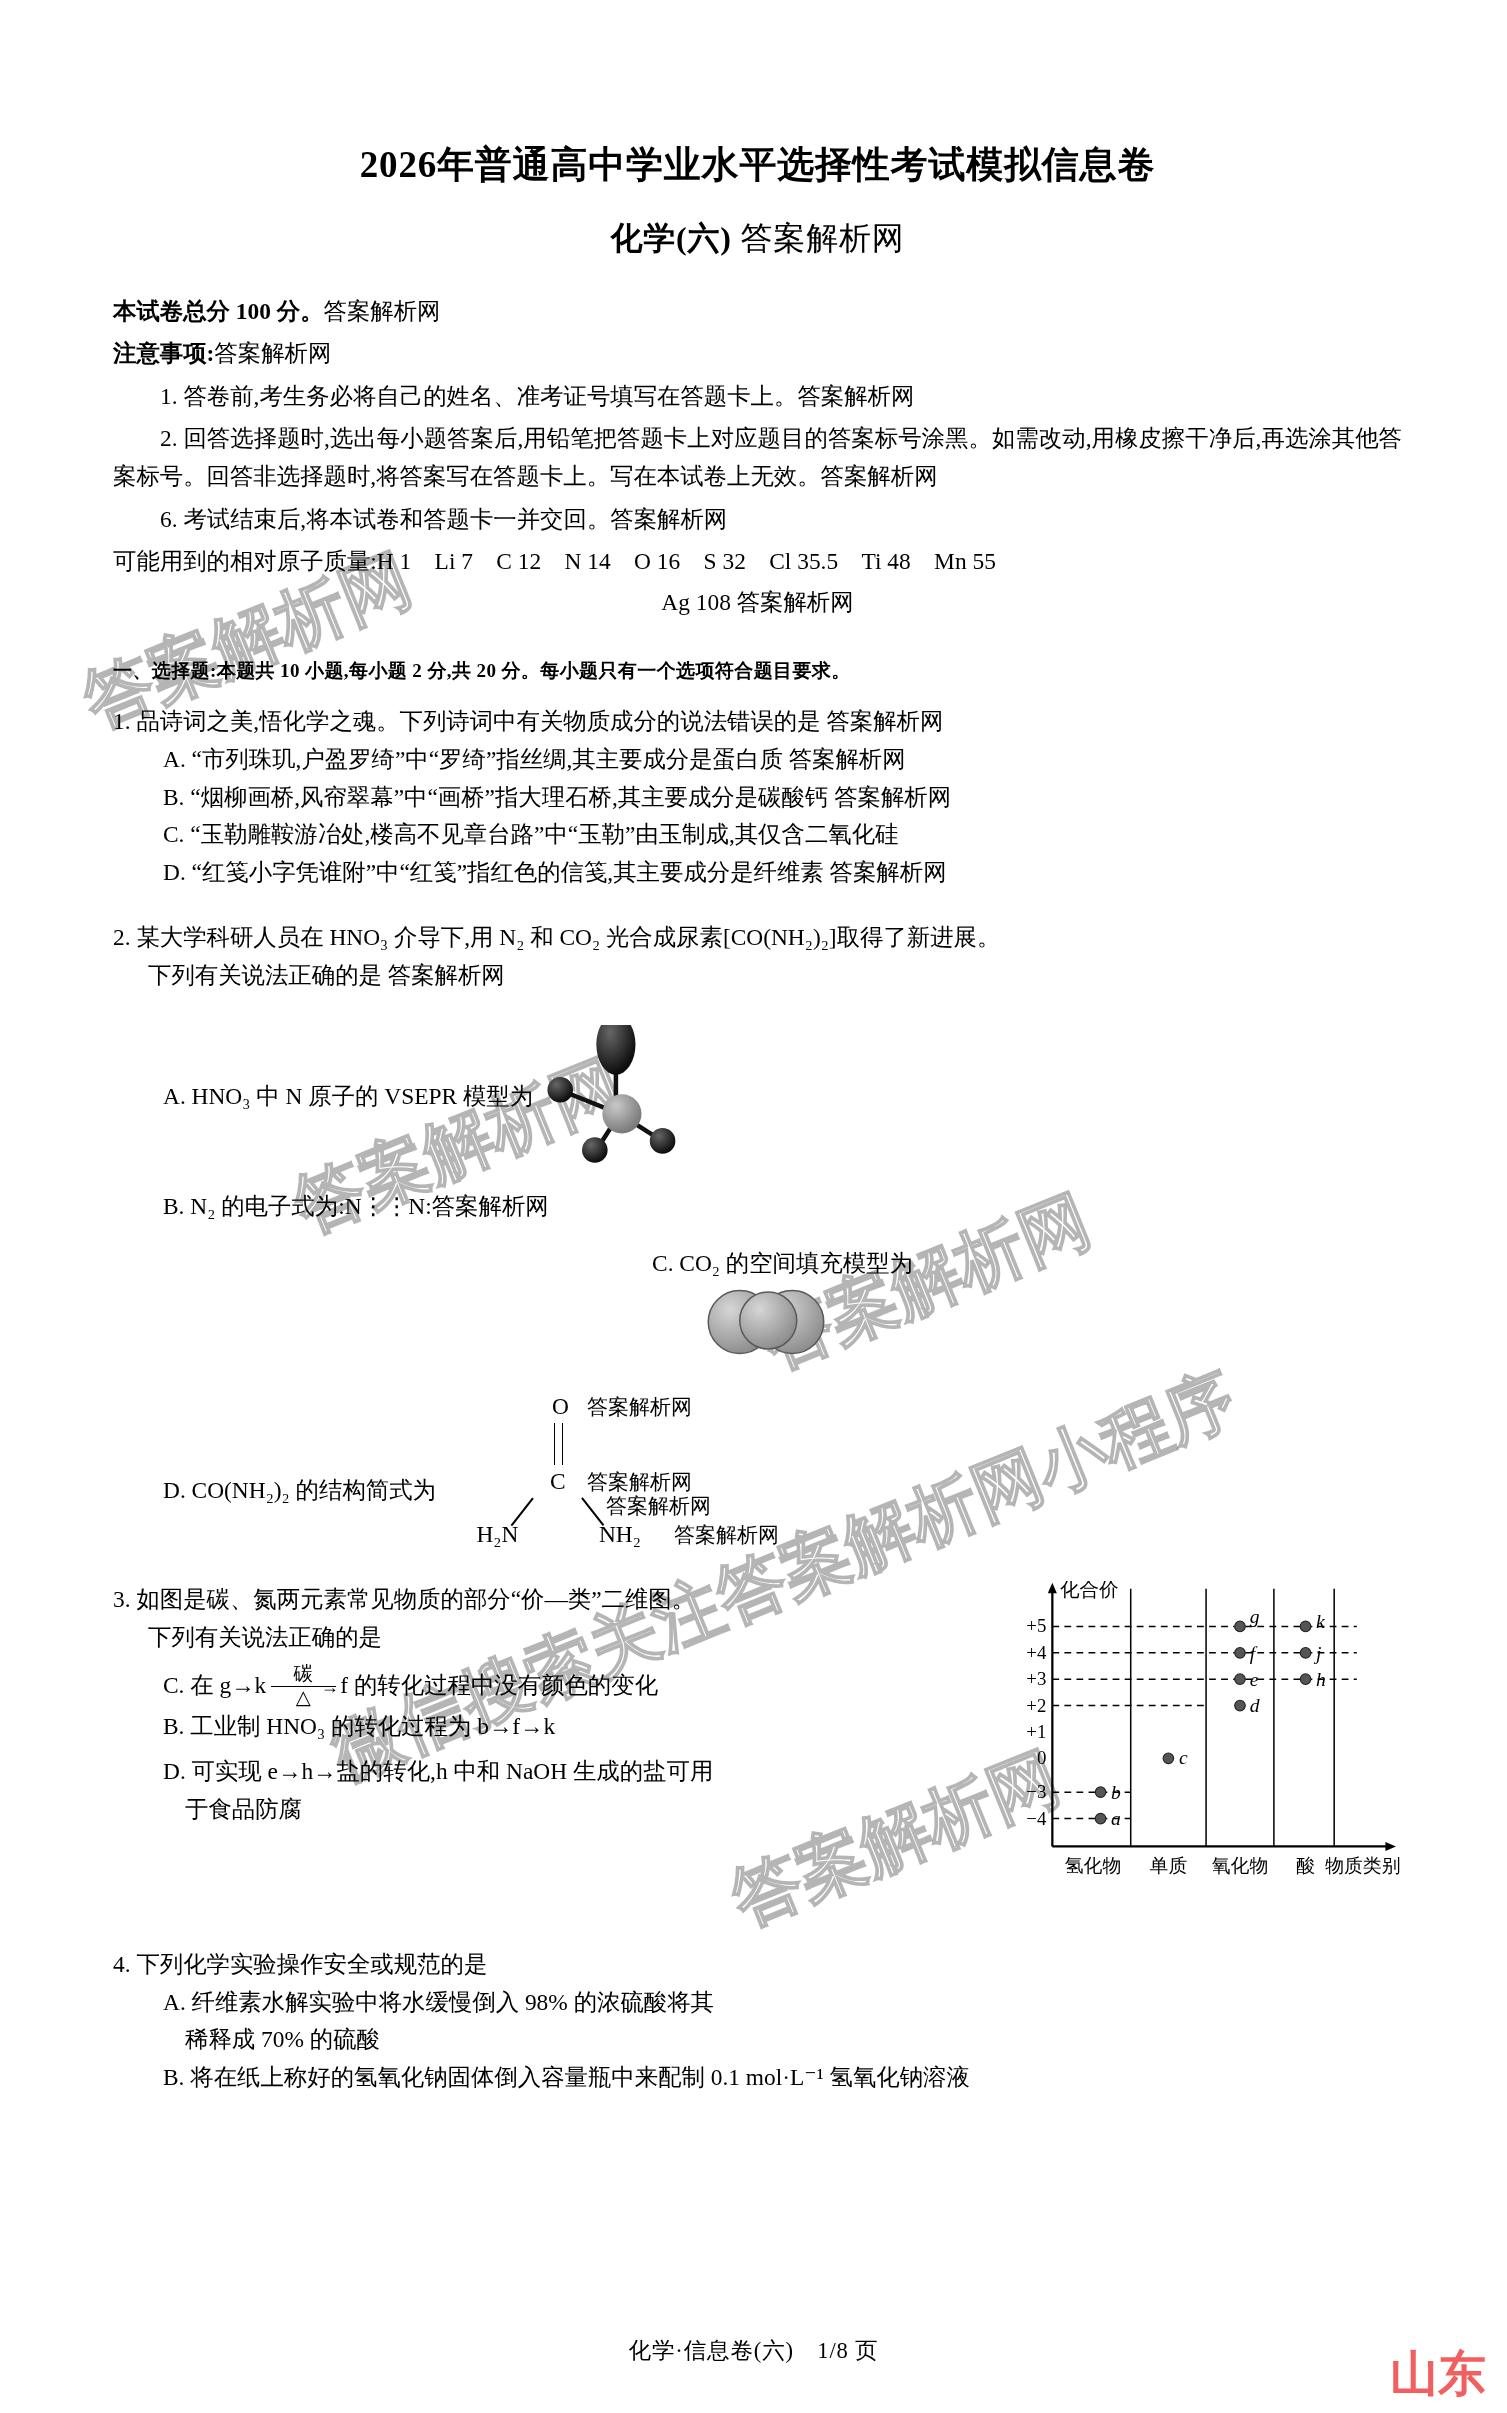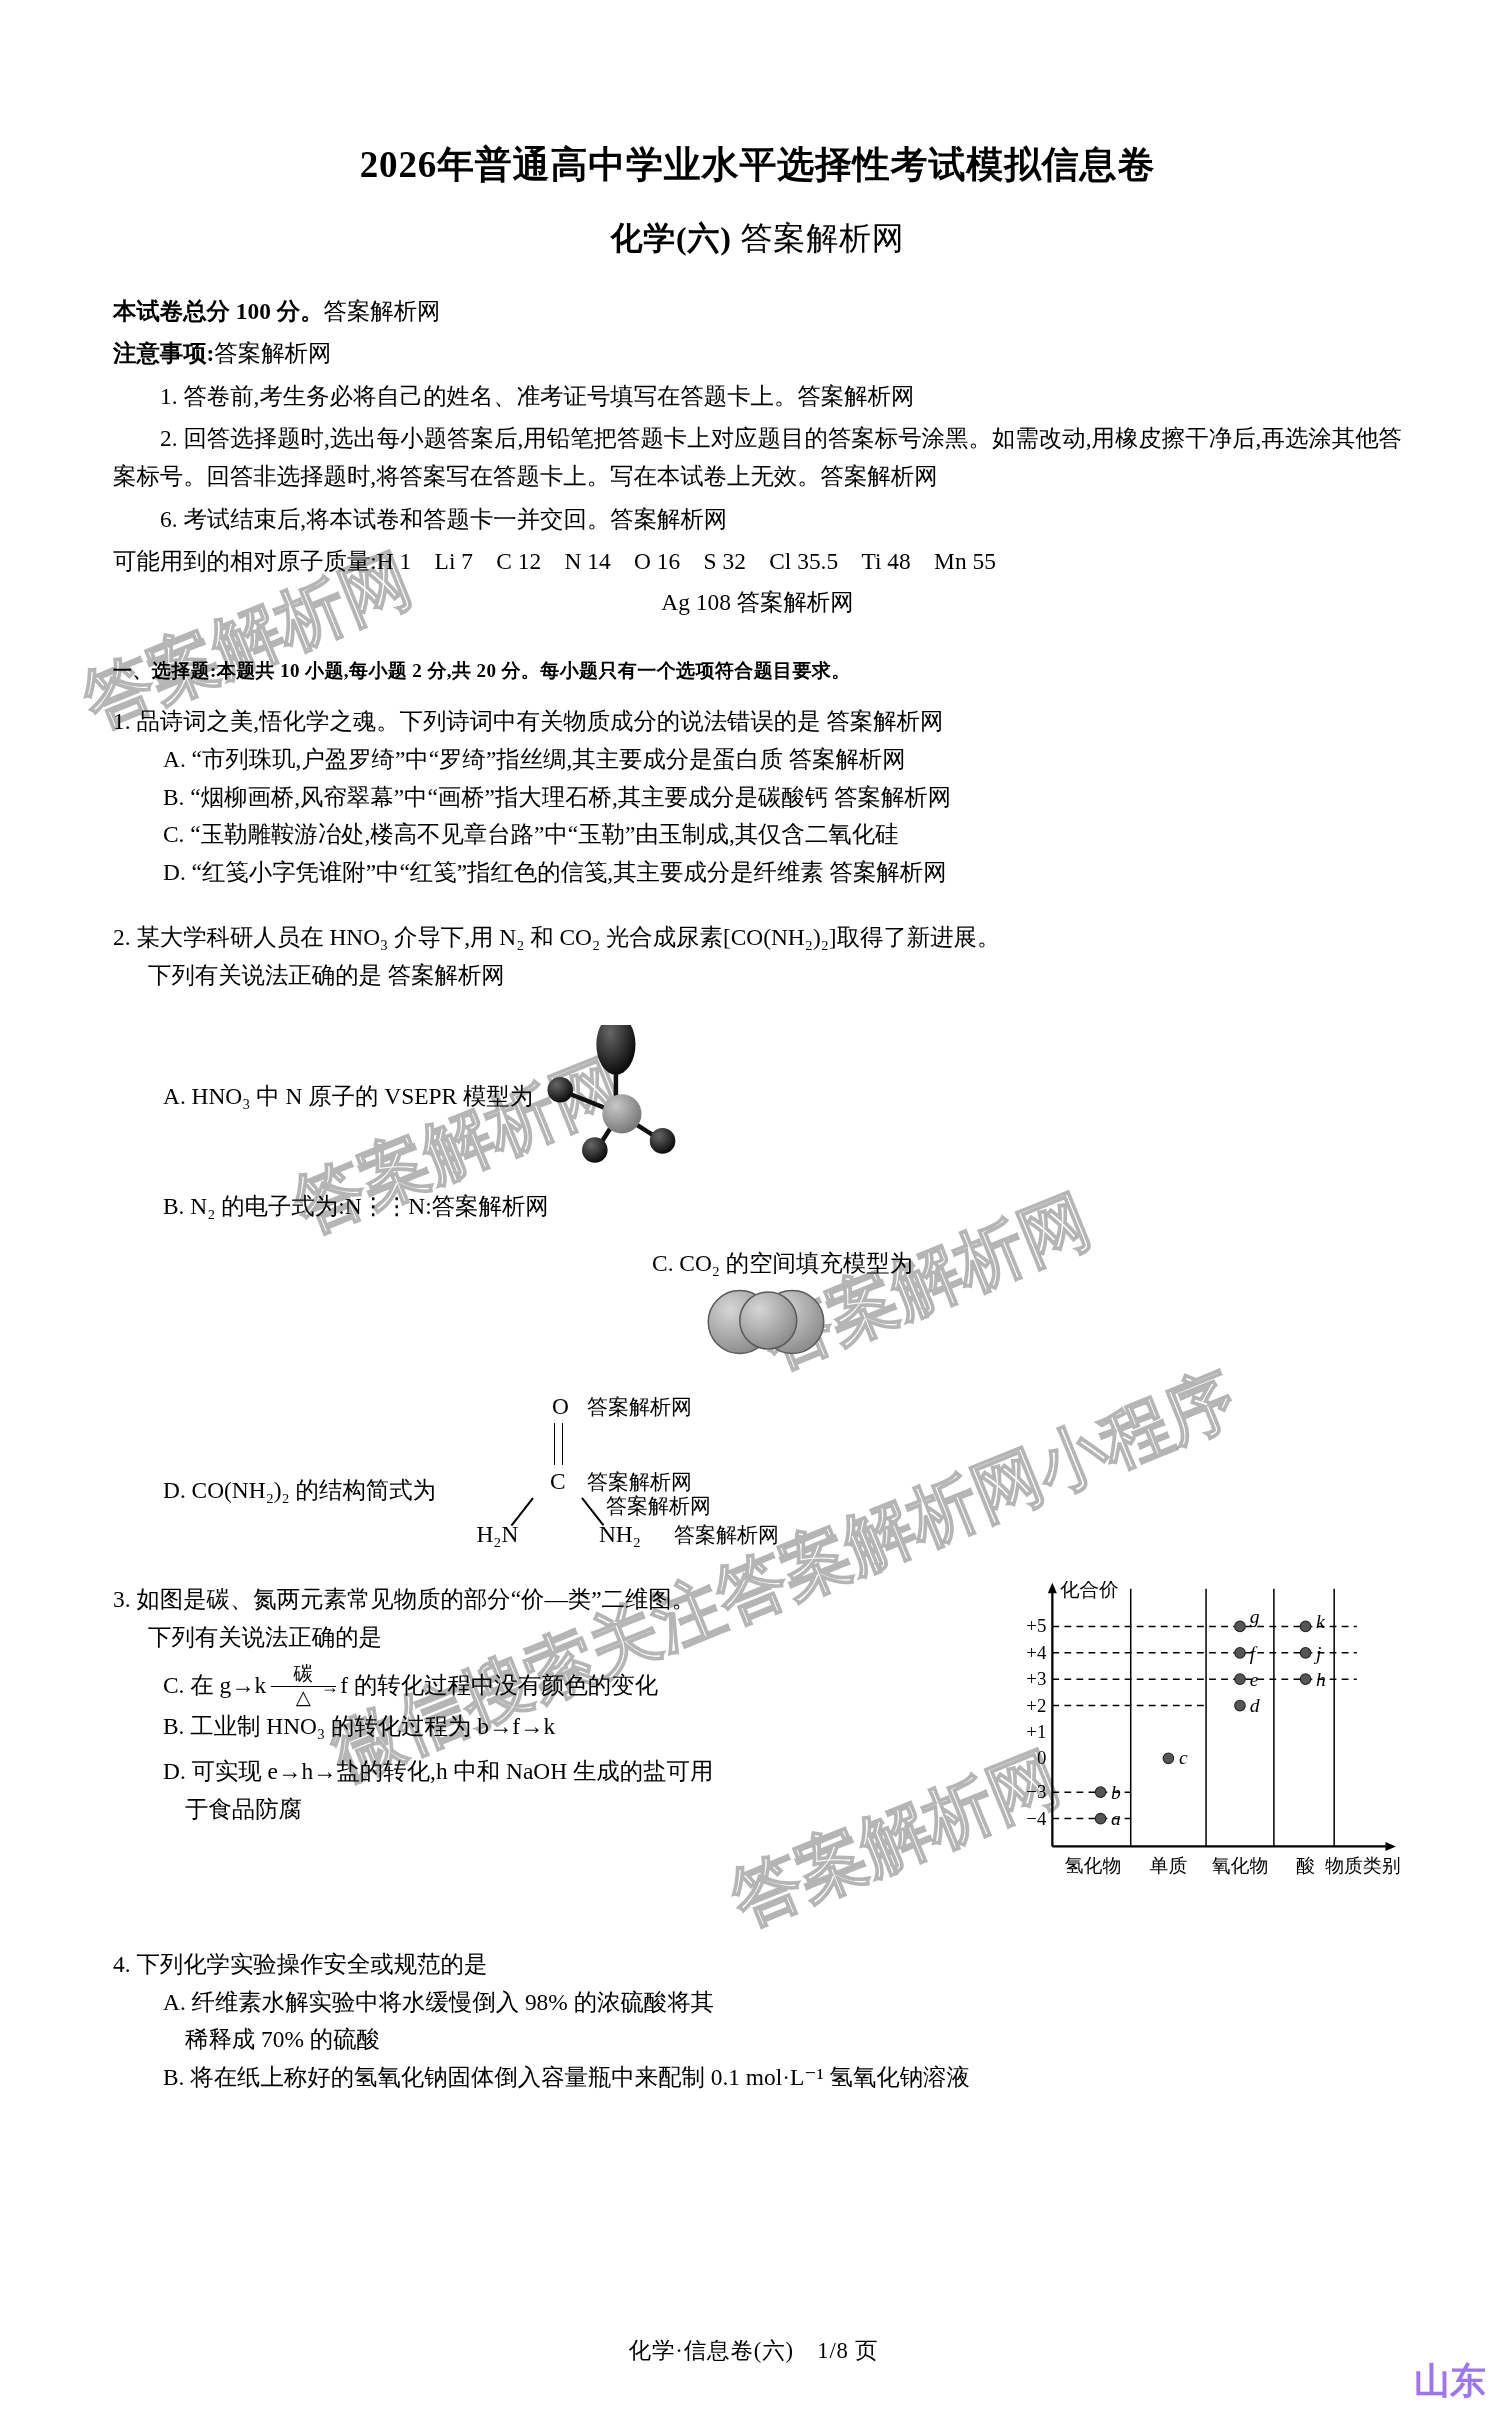--- a/index.html
+++ b/index.html
@@ -63,21 +63,21 @@
     position:absolute;color:rgba(80,80,80,0.30);
     font-weight:bold;white-space:nowrap;pointer-events:none;
     font-family:"Liberation Serif","DejaVu Serif",serif;
   }
   .wm-outline{
     color:transparent;
     -webkit-text-stroke:1.5px rgba(90,90,90,0.45);
   }
   .logo{
     position:absolute;right:21px;bottom:7.5px;
-    font-size:36px;font-weight:bold;color:#8b5cf6;opacity:.85;
+    font-size:48px;font-weight:bold;color:#ef4444;opacity:.85;
     font-family:"Liberation Serif","DejaVu Serif",serif;
   }
 </style>
 </head>
 <body>
 
 <div class="page">
 
   <div class="wm wm-outline" style="left:75px;top:595px;font-size:69px;transform:rotate(-22deg);">答案解析网</div>
   <div class="wm wm-outline" style="left:286px;top:1100px;font-size:69px;transform:rotate(-22deg);">答案解析网</div>

